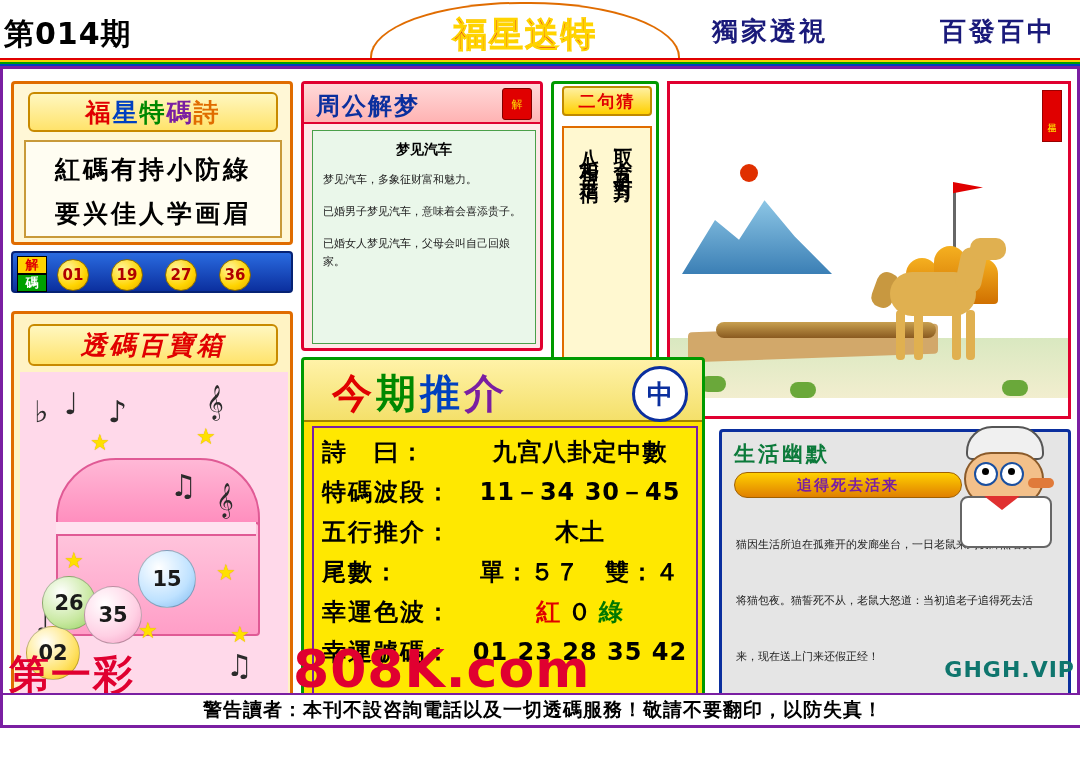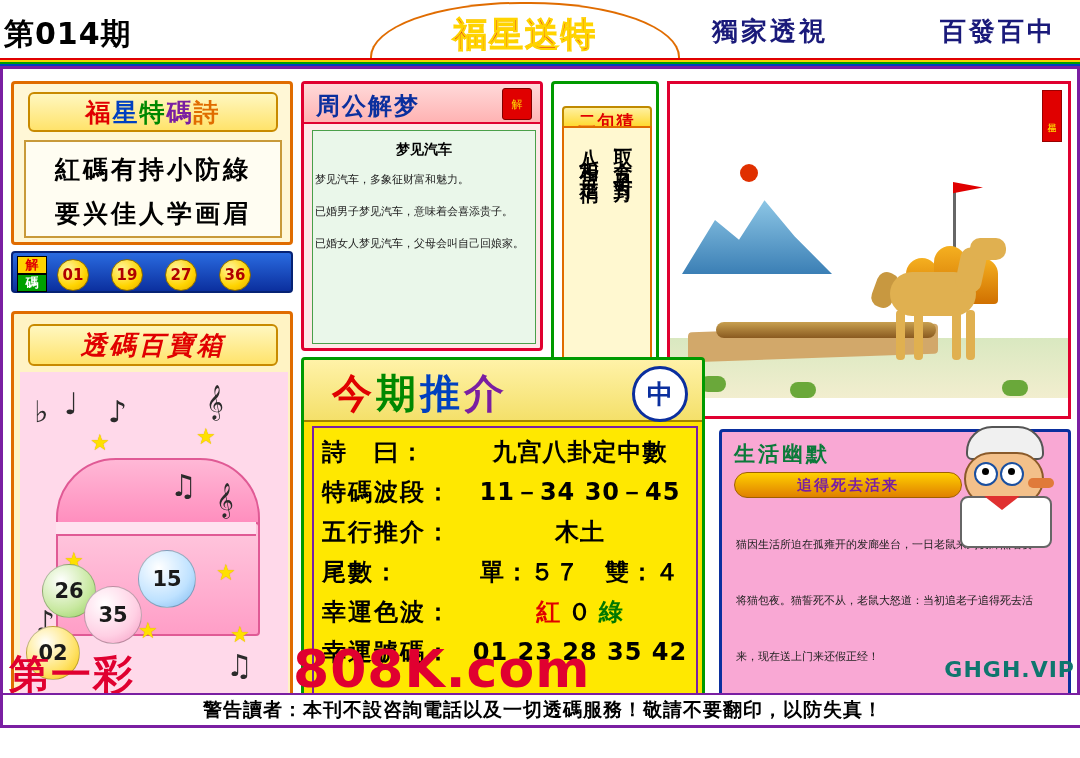--- a/index.html
+++ b/index.html
@@ -148,21 +148,21 @@
   }
   .star{position:absolute;color:#ffe000;font-size:22px;text-shadow:0 0 1px #c89000;}
   .note{position:absolute;color:#2b2b2b;font-size:30px;}
   .bubble{
     position:absolute;border-radius:50%;
     border:1px solid rgba(0,0,0,.25);
     display:flex;align-items:center;justify-content:center;
     font-size:21px;font-weight:bold;color:#1a1a1a;
   }
   .bub1{left:6px;top:254px;width:52px;height:52px;background:radial-gradient(circle at 35% 30%,#fff,#ffe36b 60%,#f5c400);}
-  .bub2{left:22px;top:192px;width:52px;height:52px;background:radial-gradient(circle at 35% 30%,#fff,#c8e8a0 60%,#8fd05a);}
+  .bub2{left:22px;top:204px;width:52px;height:52px;background:radial-gradient(circle at 35% 30%,#fff,#c8e8a0 60%,#8fd05a);}
   .bub3{left:64px;top:214px;width:56px;height:56px;background:radial-gradient(circle at 35% 30%,#fff,#ffd0e4 60%,#f59ac2);}
   .bub4{left:118px;top:178px;width:56px;height:56px;background:radial-gradient(circle at 35% 30%,#fff,#bfe2ff 60%,#7ab7ef);}
 
   
   .dream-box{
     position:absolute;left:298px;top:12px;width:242px;height:270px;
     background:#ffe8e8;border:3px solid #e00030;border-radius:4px;box-sizing:border-box;
   }
   .dream-head{
     position:absolute;left:0;top:0;width:100%;height:40px;
@@ -172,32 +172,32 @@
   .dream-head .h{
     position:absolute;left:12px;top:6px;font-size:24px;font-weight:bold;color:#0b2f9e;letter-spacing:2px;
   }
   .dream-stamp{
     position:absolute;right:8px;top:4px;width:28px;height:30px;
     background:#e00000;border:1px solid #800000;border-radius:3px;
     color:#ffd400;font-size:11px;display:flex;align-items:center;justify-content:center;
   }
   .dream-body{
     position:absolute;left:8px;top:46px;width:224px;height:214px;
-    background:#eaf7ea;border:1px solid #4aa04a;box-sizing:border-box;padding:8px 2px;
+    background:#eaf7ea;border:1px solid #4aa04a;box-sizing:border-box;padding:8px 10px;
   }
   .dream-h2{font-size:14px;font-weight:bold;text-align:center;color:#000;margin:2px 0 12px;}
   .dream-p{font-size:11px;color:#222;line-height:18px;margin:0 0 14px;}
 
   
   .riddle-box{
     position:absolute;left:548px;top:12px;width:108px;height:338px;
     background:#ffffff;border:3px solid #009a00;border-radius:4px;box-sizing:border-box;
   }
   .riddle-head{
-    position:absolute;left:8px;top:22px;width:90px;height:30px;
+    position:absolute;left:8px;top:2px;width:90px;height:30px;
     background:linear-gradient(to bottom,#fff0a0,#ffd000);
     border:2px solid #c08a00;border-radius:4px;
     display:flex;align-items:center;justify-content:center;
     font-size:17px;font-weight:bold;color:#e00000;letter-spacing:2px;box-sizing:border-box;
   }
   .riddle-inner{
     position:absolute;left:8px;top:42px;width:90px;height:286px;
     background:#fff8d0;border:2px solid #e06c00;box-sizing:border-box;
     display:flex;flex-direction:row-reverse;justify-content:center;gap:8px;padding-top:6px;
   }
@@ -284,21 +284,21 @@
     height:40px;line-height:40px;letter-spacing:1px;
   }
   .rec-k{width:150px;display:inline-block;letter-spacing:2px;}
   .rec-v{flex:1;text-align:center;letter-spacing:1px;}
   .rec-v .red{color:#e00000}
   .rec-v .grn{color:#007700}
 
   
   .humor-box{
     position:absolute;left:716px;top:360px;width:352px;height:286px;
-    background:#f9a8d4;border:3px solid #0b2f9e;border-radius:4px;box-sizing:border-box;
+    background:#e5e5e5;border:3px solid #0b2f9e;border-radius:4px;box-sizing:border-box;
   }
   .humor-title{
     position:absolute;left:12px;top:8px;font-size:21px;font-weight:bold;color:#0b7a3a;letter-spacing:3px;
   }
   .humor-sub{
     position:absolute;left:12px;top:40px;width:228px;height:26px;
     background:linear-gradient(to bottom,#ffd000,#e08000);
     border:1px solid #a06000;border-radius:13px;
     display:flex;align-items:center;justify-content:center;
     font-size:15px;font-weight:bold;color:#7a1fa2;letter-spacing:2px;box-sizing:border-box;

